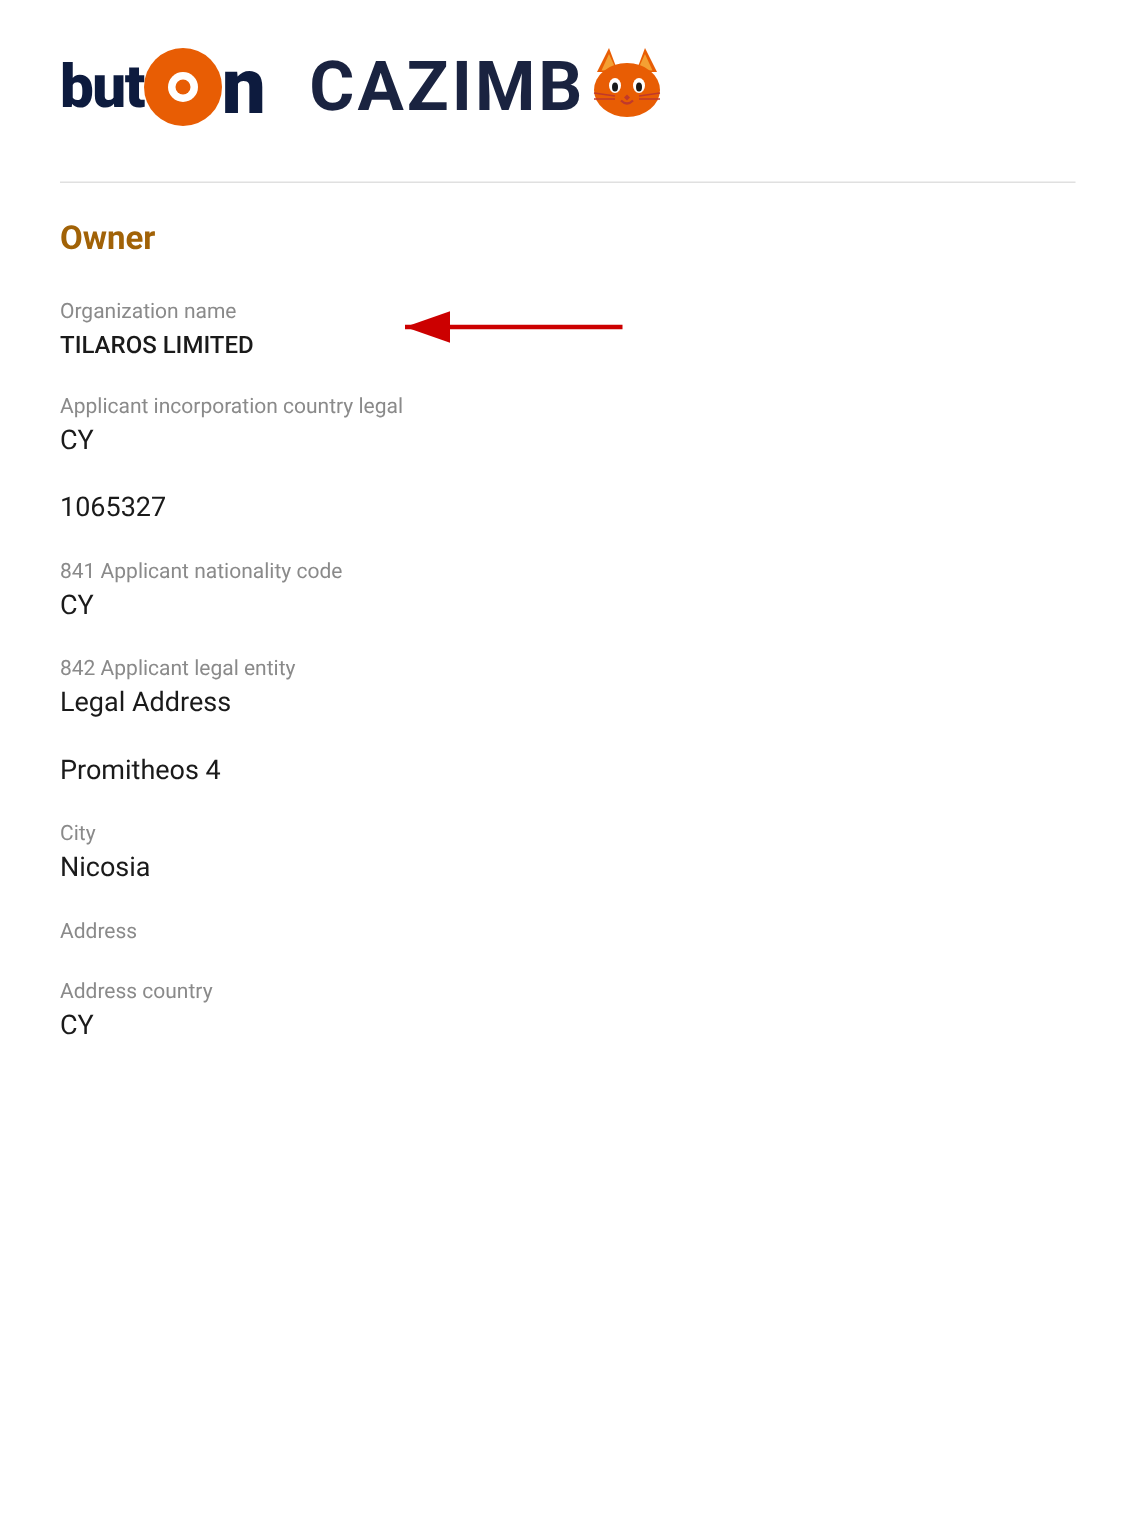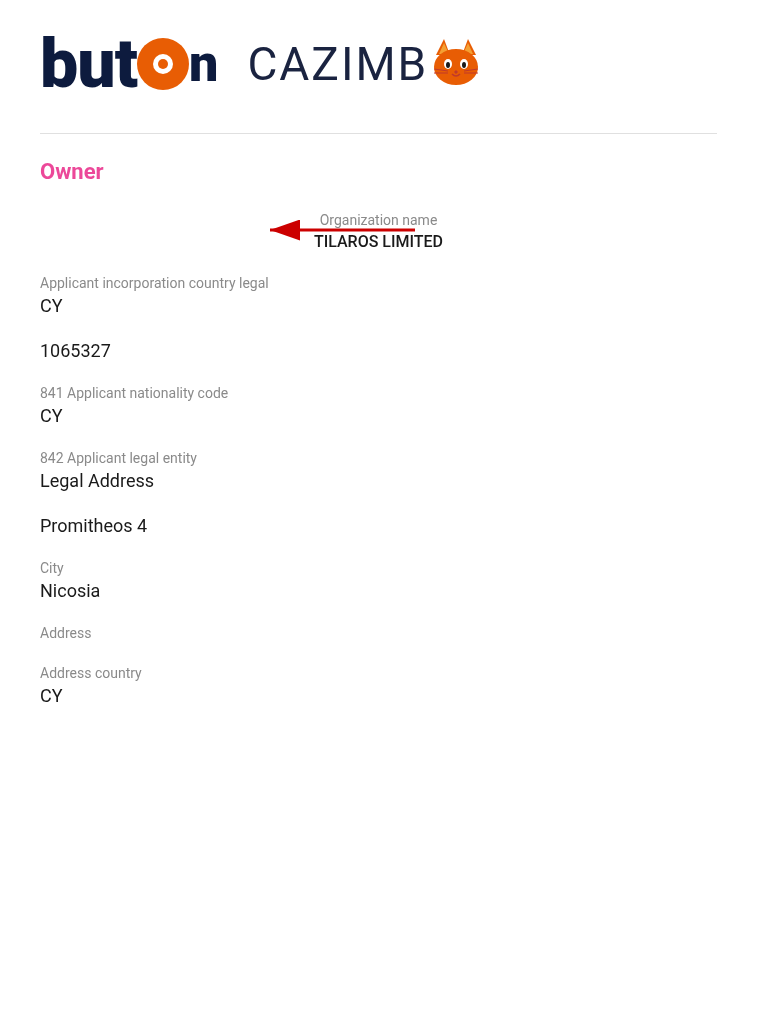--- a/index.html
+++ b/index.html
@@ -22,21 +22,21 @@
       gap: 30px;
       margin-bottom: 35px;
     }
 
     .buton-logo {
       display: flex;
       align-items: center;
     }
 
     .buton-text-but {
-      font-size: 68px;
+      font-size: 40px;
       font-weight: 900;
       color: #0d1b3e;
       letter-spacing: -1px;
       line-height: 1;
     }
 
     .buton-circle {
       display: inline-flex;
       align-items: center;
       justify-content: center;
@@ -58,41 +58,41 @@
     }
 
     .cazimbo-logo {
       display: flex;
       align-items: center;
       gap: 4px;
     }
 
     .cazimbo-text {
       font-size: 46px;
-      font-weight: 400;
+      font-weight: 700;
       color: #1a2340;
       letter-spacing: 2px;
       line-height: 1;
     }
 
     .cazimbo-icon {
       font-size: 42px;
       line-height: 1;
     }
 
     .divider {
       border: none;
       border-top: 1px solid #e0e0e0;
       margin-bottom: 25px;
     }
 
     .section-title {
       font-size: 22px;
       font-weight: 700;
-      color: #ec4899;
+      color: #a16207;
       margin-bottom: 28px;
     }
 
     .field-group {
       margin-bottom: 24px;
       position: relative;
     }
 
     .field-label {
       font-size: 14px;
@@ -171,21 +171,21 @@
       </svg>
     </span>
   </div>
 </div>
 
 <hr class="divider">
 
 <div class="owner-section">
   <h2 class="section-title">Owner</h2>
 
-  <div class="field-group" style="position:relative;text-align:center;">
+  <div class="field-group" style="position:relative;">
     <div class="field-label">Organization name</div>
     <div class="field-value large">TILAROS LIMITED</div>
 
     <div class="arrow-annotation">
       <svg viewBox="0 0 160 40" xmlns="http://www.w3.org/2000/svg" width="160" height="40">
         <defs>
           <marker id="arrowhead" markerWidth="10" markerHeight="7" refX="10" refY="3.5" orient="auto">
             <polygon points="0 0, 10 3.5, 0 7" fill="#cc0000"></polygon>
           </marker>
         </defs>

